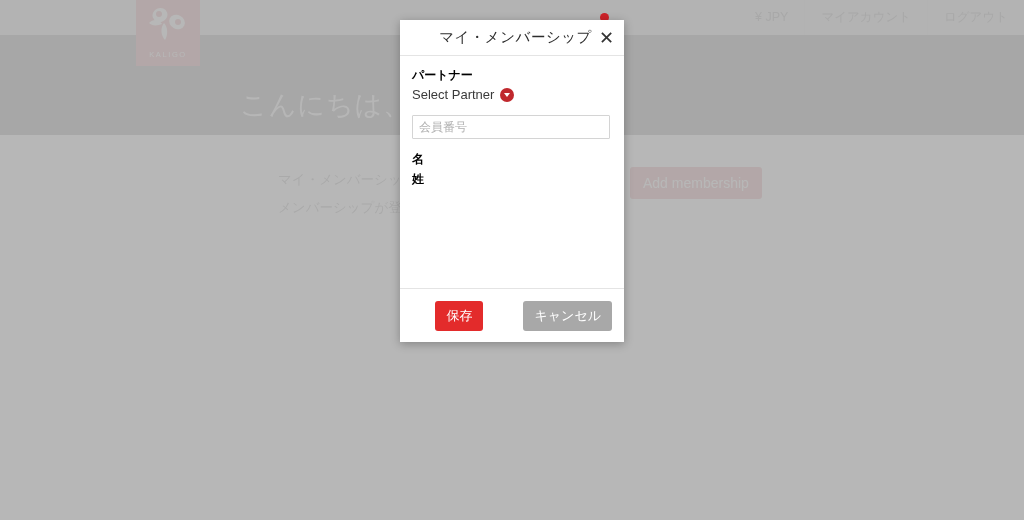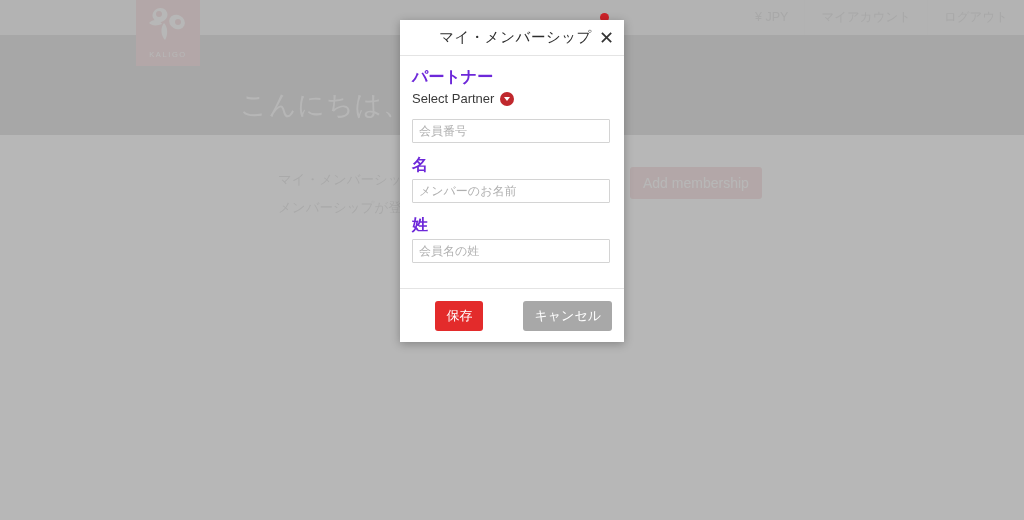--- a/index.html
+++ b/index.html
@@ -155,23 +155,23 @@
     margin-left: 7px;
     line-height: 1;
     cursor: pointer;
     font-family: "DejaVu Sans", sans-serif;
   }
   .modal-body {
     flex: 1;
     padding: 11px 12px 0 12px;
   }
   .field-label {
-    font-size: 16px;
+    font-size: 12px;
     font-weight: bold;
-    color: #6d28d9;
+    color: #000000;
     margin-bottom: 3px;
     white-space: nowrap;
   }
   .select-row {
     display: flex; align-items: flex-end;
     margin-bottom: 13px;
   }
   .select-value {
     font-size: 13px;
     color: #3a3a3a;
@@ -284,23 +284,21 @@
 
     <div class="field-label">パートナー</div>
     <div class="select-row">
       <span class="select-value">Select Partner</span>
       <span class="caret"></span>
     </div>
 
     <input class="input" type="text" placeholder="会員番号" style="">
 
     <div class="field-label">名</div>
-    <input class="input" type="text" placeholder="メンバーのお名前" style="">
 
     <div class="field-label">姓</div>
-    <input class="input" type="text" placeholder="会員名の姓" style="">
   </div>
 
   <div class="modal-foot">
     <button class="btn btn-save">保存</button>
     <button class="btn btn-cancel">キャンセル</button>
   </div>
 </div>
 
 </body></html>

